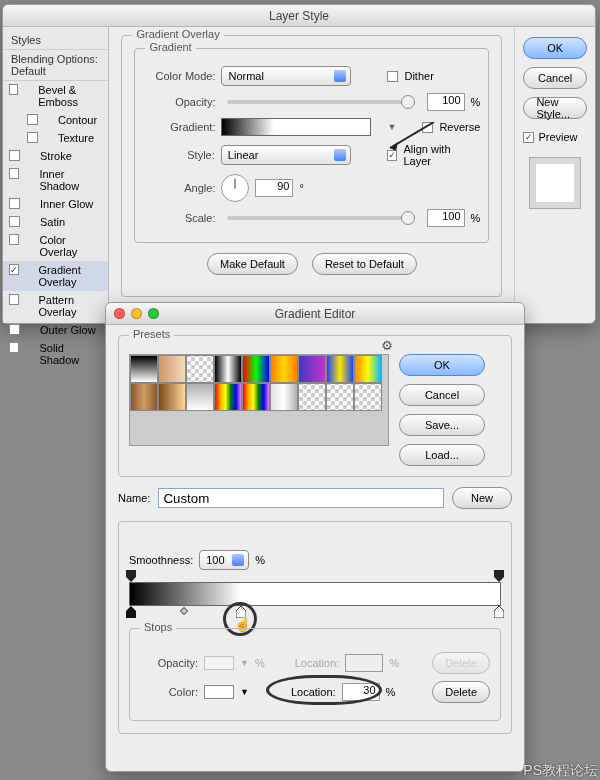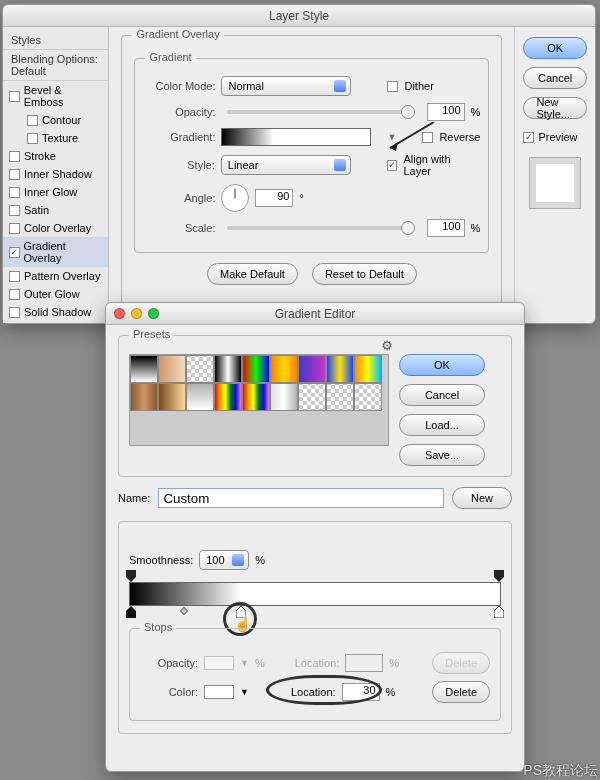--- a/index.html
+++ b/index.html
@@ -10,21 +10,21 @@
   .traffic { position: absolute; left: 8px; top: 5px; display: flex; gap: 6px; }
   .dot { width: 11px; height: 11px; border-radius: 50%; border: 1px solid rgba(0,0,0,.25); }
   .dot.r{background:#ff5f56}.dot.y{background:#ffbd2e}.dot.g{background:#27c93f}
 
   
   #ls { left: 2px; top: 4px; width: 594px; height: 320px; }
   #ls .body { display: flex; height: calc(100% - 22px); }
   .styles-col { width: 132px; border-right: 1px solid #bbb; background: #e8e8e8; padding: 4px 0; }
   .styles-col .hdr { padding: 3px 8px; font-size: 11px; color: #333; border-bottom: 1px solid #ccc; }
   .stylist { padding: 0; }
-  .stylist .row { display: flex; align-items: center; padding: 3px 6px; gap: 4px; }
+  .stylist .row { display: flex; align-items: flex-start; padding: 3px 6px; gap: 20px; }
   .stylist .row.sub { padding-left: 24px; }
   .stylist .row.active { background: #d0d8e8; }
   .chk { width: 11px; height: 11px; border: 1px solid #888; background: #fff; display: inline-flex; align-items: center; justify-content: center; font-size: 9px; color: #333; }
 
   .middle { flex: 1; padding: 8px 12px; position: relative; }
   .fieldset { border: 1px solid #b5b5b5; border-radius: 4px; padding: 10px 12px 14px; position: relative; }
   .legend { position: absolute; top: -8px; left: 10px; background: #ededed; padding: 0 4px; font-size: 11px; color: #555; }
   .fr { display: flex; align-items: center; margin: 7px 0; gap: 6px; }
   .lbl { width: 72px; text-align: right; color: #444; }
   .sel { height: 20px; border: 1px solid #8b8b8b; border-radius: 4px; background: linear-gradient(#fff,#e3e3e3); padding: 0 18px 0 6px; display: inline-flex; align-items: center; position: relative; min-width: 90px; }
@@ -131,21 +131,21 @@
           <div class="row">
             <span class="chk"></span>
             <span>Solid Shadow</span>
           </div>
         </div>
     </div>
 
     <div class="middle">
       <div class="fieldset">
         <span class="legend">Gradient Overlay</span>
-        <div class="fieldset" style="margin-top:12px;padding:10px 8px 8px">
+        <div class="fieldset" style="margin-top:2px;padding:10px 8px 8px">
           <span class="legend">Gradient</span>
 
           <div class="fr">
             <span class="lbl">Color Mode:</span>
             <span class="sel" style="min-width:130px">
                 <span>Normal</span>
               </span>
             <span style="width:24px"></span>
             <span class="chk"></span>
             <span>Dither</span>
@@ -253,22 +253,22 @@
             <div class="sw" style="background: linear-gradient(90deg, red, orange, yellow, green, blue, violet);"></div>
             <div class="sw" style="background: linear-gradient(90deg, red, orange, yellow, green, blue, violet);"></div>
             <div class="sw" style="background: linear-gradient(90deg, rgb(224, 224, 224), rgb(255, 255, 255), rgb(176, 176, 176));"></div>
             <div class="sw" style="background: repeating-conic-gradient(rgb(204, 204, 204) 0deg, rgb(204, 204, 204) 25%, rgb(255, 255, 255) 0deg, rgb(255, 255, 255) 50%) 0px center / 8px 8px;"></div>
             <div class="sw" style="background: repeating-conic-gradient(rgb(204, 204, 204) 0deg, rgb(204, 204, 204) 25%, rgb(255, 255, 255) 0deg, rgb(255, 255, 255) 50%) 0px center / 8px 8px;"></div>
             <div class="sw" style="background: repeating-conic-gradient(rgb(204, 204, 204) 0deg, rgb(204, 204, 204) 25%, rgb(255, 255, 255) 0deg, rgb(255, 255, 255) 50%) 0px center / 8px 8px;"></div>
           </div>
         <div class="side-btns">
           <span class="btn blue">OK</span>
           <span class="btn">Cancel</span>
+          <span class="btn">Save...</span>
           <span class="btn">Load...</span>
-          <span class="btn">Save...</span>
         </div>
       </div>
     </div>
 
     <div class="name-row">
       <span>Name:</span>
       <input class="txtin" value="Custom" style="">
       <span class="btn" style="width:60px">New</span>
     </div>
 

